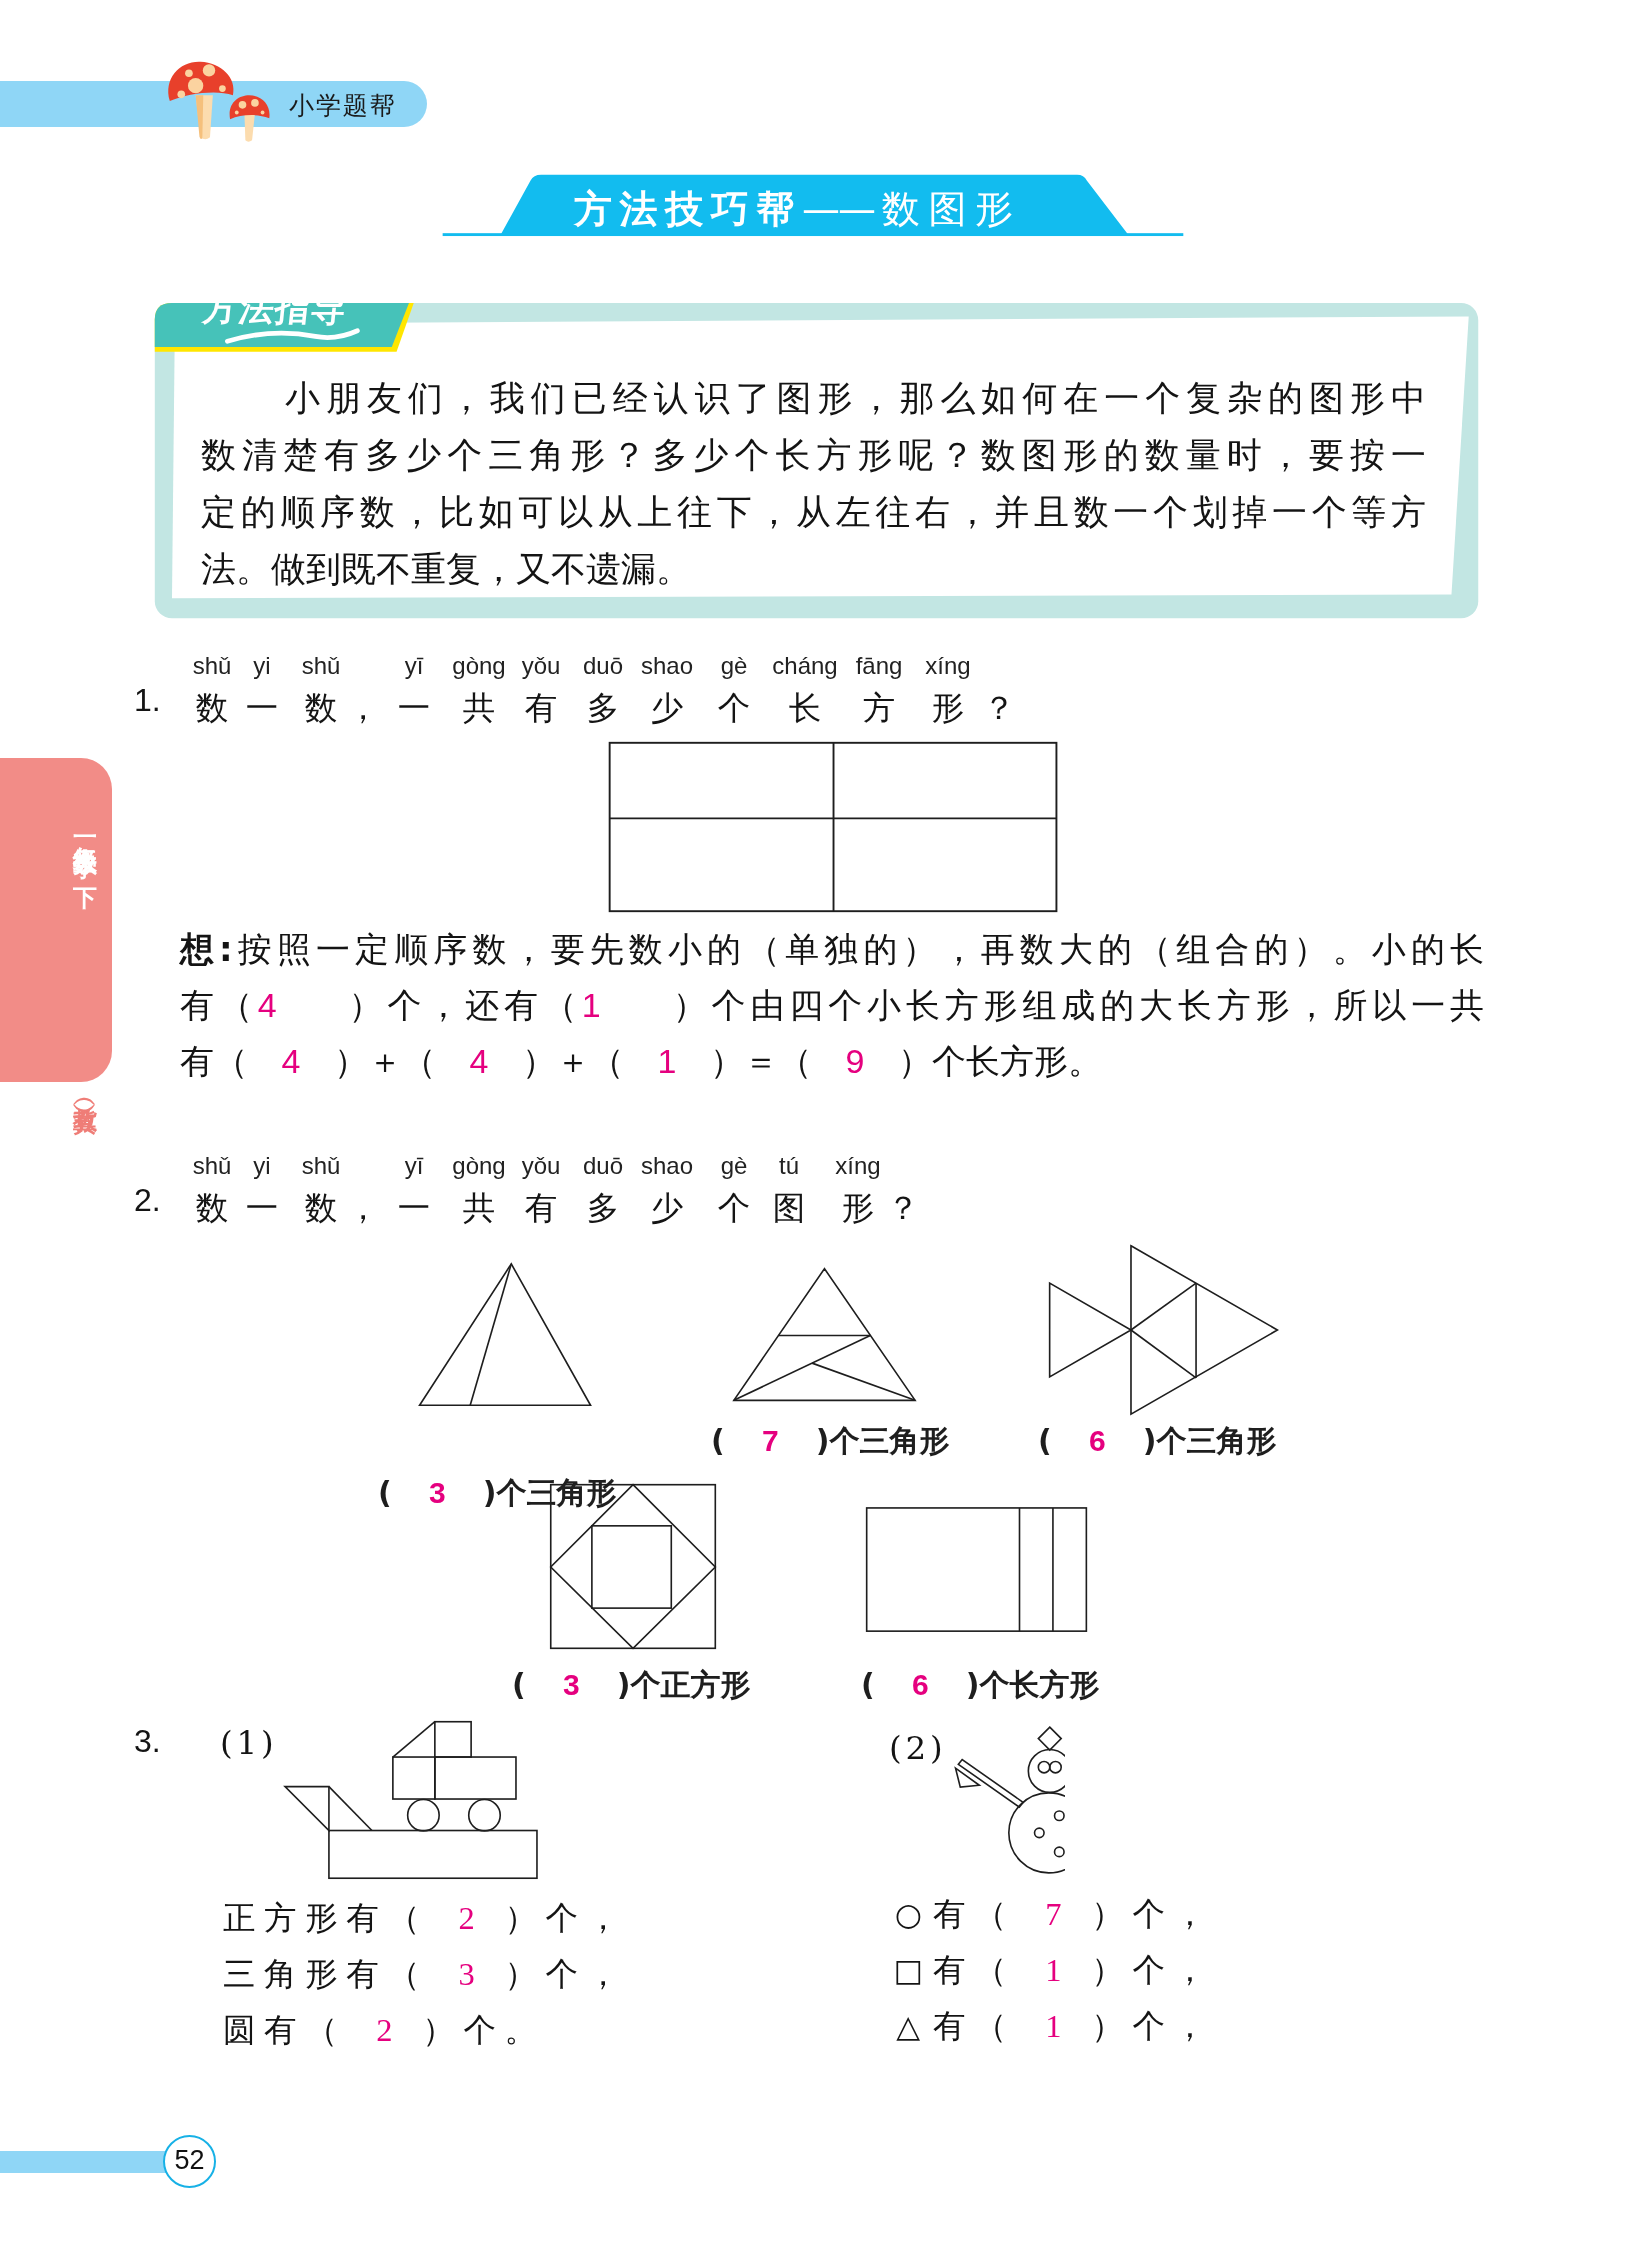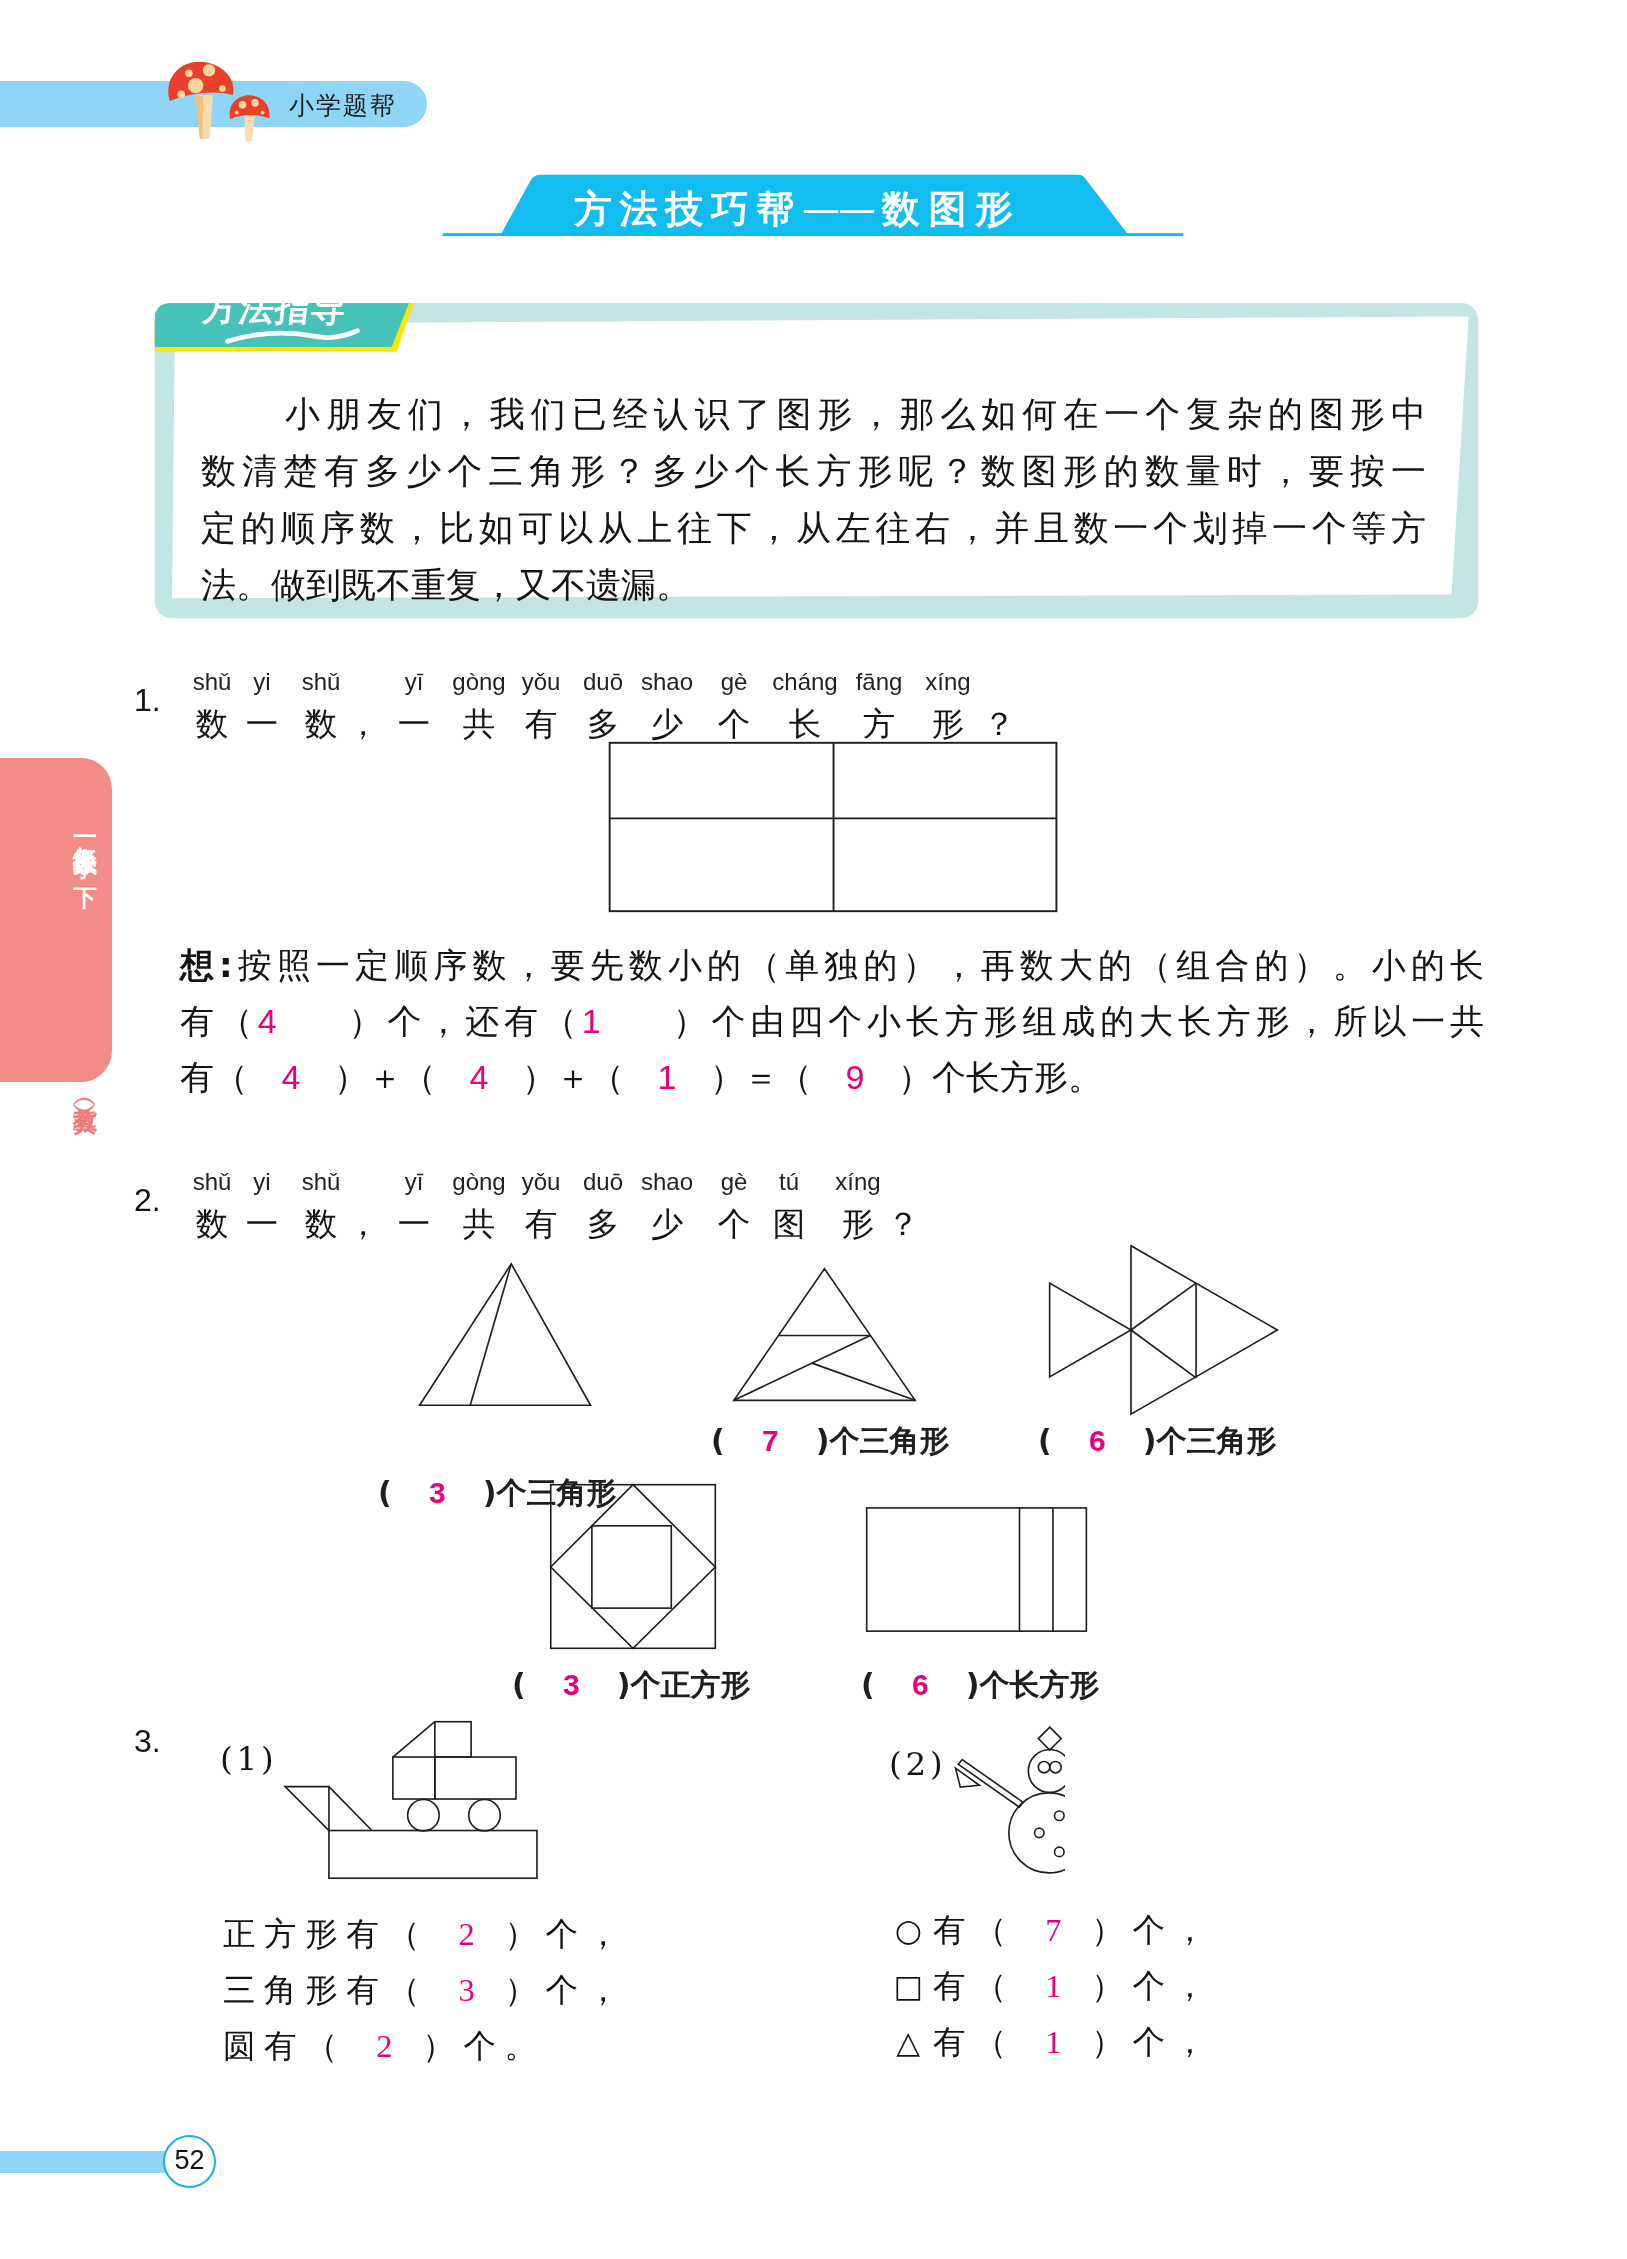--- a/index.html
+++ b/index.html
@@ -1,30 +1,30 @@
 <!DOCTYPE html>
 <html><head>
   <meta charset="utf-8">
   <style>
     * { box-sizing: border-box; margin: 0; padding: 0; }
     body { width: 1628px; height: 2260px; background: #ffffff; }
     .page { position: relative; width: 1600px; height: 2260px; overflow: hidden; background: #ffffff; color: #141414; }
     .abs { position: absolute; }
-    .cn { font-family: "DejaVu Serif", "Liberation Serif", serif; margin-top: 16px; }
+    .cn { font-family: "DejaVu Serif", "Liberation Serif", serif; }
     .ans { color: #e5007f; }
 
     
     .header-band { left: 0; top: 81px; width: 427px; height: 46px; background: #8fd6f6; border-radius: 0 23px 23px 0; }
     .brand { left: 289px; top: 91px; font-family: "DejaVu Sans", sans-serif; font-size: 25px; line-height: 29px; letter-spacing: 1.9px; color: #1a1a1a; white-space: nowrap; }
 
     
     .title-text { left: 574px; top: 184px; height: 50px; line-height: 50px; color: #ffffff; font-size: 38px; white-space: nowrap; display: flex; }
     .title-main { font-family: "DejaVu Sans", sans-serif; font-weight: bold; letter-spacing: 7.6px; }
     .title-sep { font-family: "DejaVu Sans", sans-serif; font-weight: normal; letter-spacing: -1.9px; margin: 0 7.6px 0 0; }
-    .title-topic { font-family: "DejaVu Serif", serif; font-weight: bold; letter-spacing: 8.6px; }
+    .title-topic { font-family: "DejaVu Serif", serif; font-weight: normal; letter-spacing: 8.6px; }
 
     
     .guide-tab-label { left: 203px; top: 285px; font-family: "DejaVu Sans", sans-serif; font-size: 35px; font-weight: bold; color: #ffffff; line-height: 46px; letter-spacing: 1px; transform: skewX(-6deg); white-space: nowrap; }
     .guide-text { left: 201px; top: 370px; width: 1225px; font-size: 35px; line-height: 57px; }
     .jline { text-align: justify; text-align-last: justify; }
     .indent { text-indent: 84px; }
 
     
     .side-tab { left: 0; top: 758px; width: 112px; height: 324px; background: #f28c87; border-radius: 0 31px 31px 0; }
     .side-text { left: 70px; top: 824px; width: 29px; writing-mode: vertical-rl; text-orientation: upright; font-family: "DejaVu Sans", sans-serif; font-weight: bold; font-size: 24px; line-height: 29px; letter-spacing: 2.9px; color: #ffffff; }

